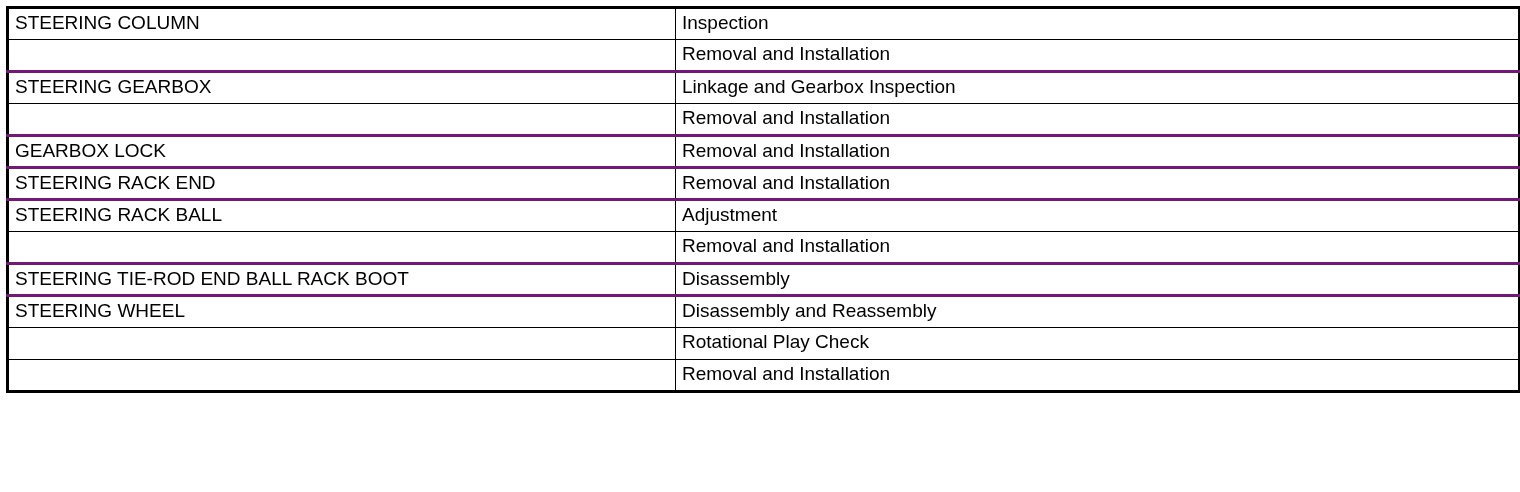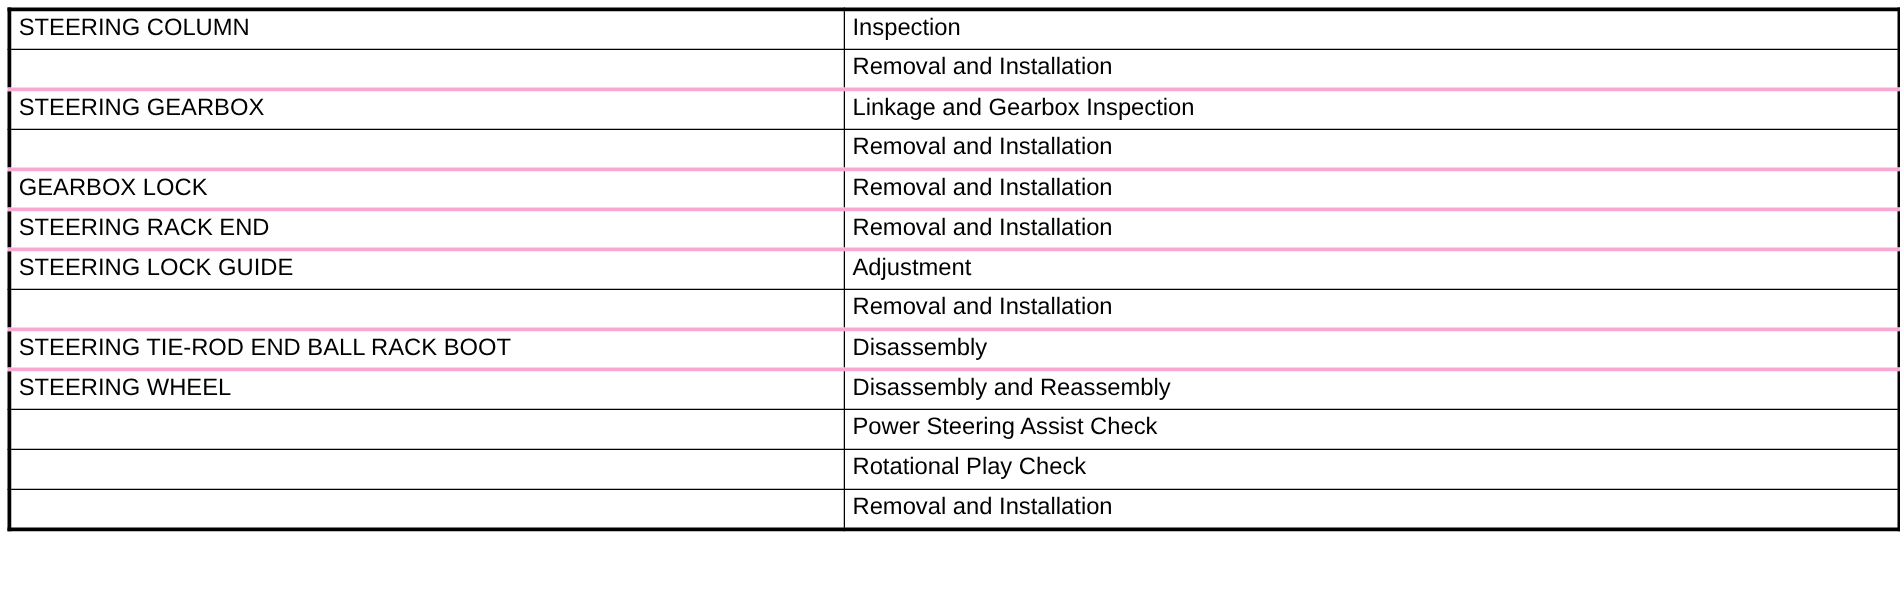--- a/index.html
+++ b/index.html
@@ -42,21 +42,21 @@
     overflow: hidden;
   }
   
   table.proc-table {
     border: 3px solid #000000;
   }
   td.component-cell {
     border-right: 3px solid #000000;
   }
   tr.group-start td {
-    border-top: 3px solid #f9a8d4;
+    border-top: 3px solid #701a75;
   }
   tr:first-child td {
     border-top: none;
   }
   td.component-cell.empty {
     border-top: none;
   }
 </style>
 </head>
 <body>
@@ -86,41 +86,37 @@
         </tr>
         <tr class="group-start">
           <td class="component-cell">GEARBOX LOCK</td>
           <td class="procedure-cell">Removal and Installation</td>
         </tr>
         <tr class="group-start">
           <td class="component-cell">STEERING RACK END</td>
           <td class="procedure-cell">Removal and Installation</td>
         </tr>
         <tr class="group-start">
-          <td class="component-cell">STEERING LOCK GUIDE</td>
+          <td class="component-cell">STEERING RACK BALL</td>
           <td class="procedure-cell">Adjustment</td>
         </tr>
         <tr>
           <td class="component-cell empty"></td>
           <td class="procedure-cell">Removal and Installation</td>
         </tr>
         <tr class="group-start">
           <td class="component-cell">STEERING TIE-ROD END BALL RACK BOOT</td>
           <td class="procedure-cell">Disassembly</td>
         </tr>
         <tr class="group-start">
           <td class="component-cell">STEERING WHEEL</td>
           <td class="procedure-cell">Disassembly and Reassembly</td>
         </tr>
         <tr>
           <td class="component-cell empty"></td>
-          <td class="procedure-cell">Power Steering Assist Check</td>
-        </tr>
-        <tr>
-          <td class="component-cell empty"></td>
           <td class="procedure-cell">Rotational Play Check</td>
         </tr>
         <tr>
           <td class="component-cell empty"></td>
           <td class="procedure-cell">Removal and Installation</td>
         </tr>
       </tbody>
   </table>
 </div>
 

